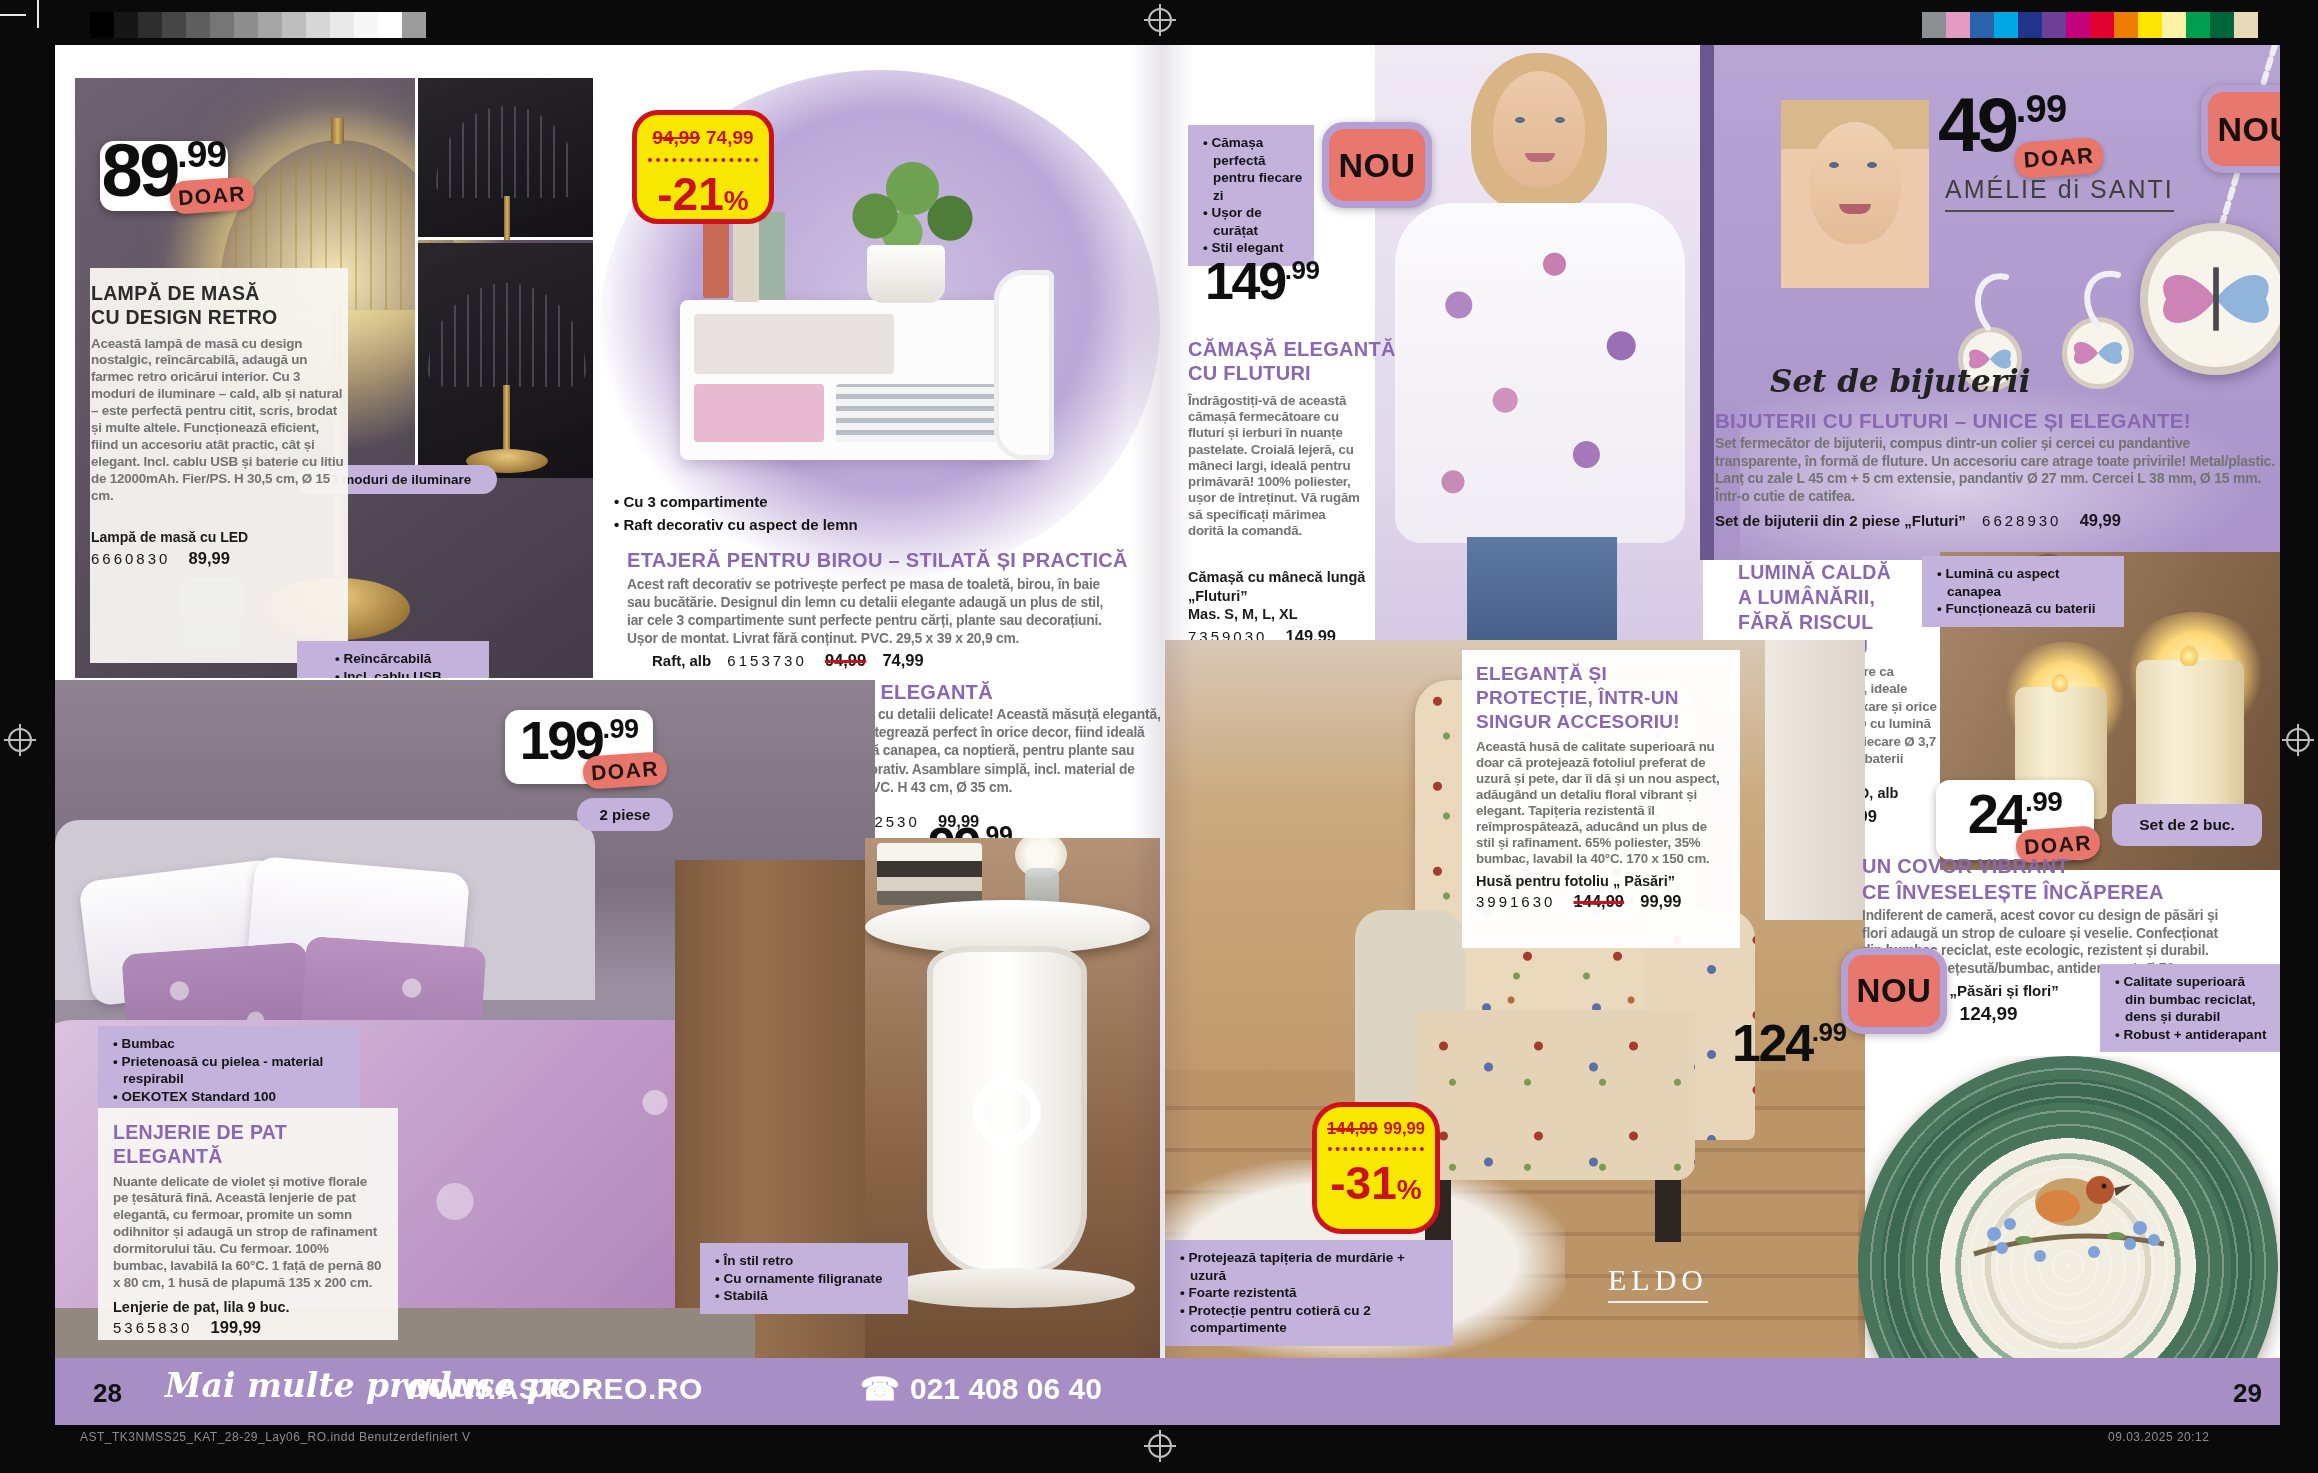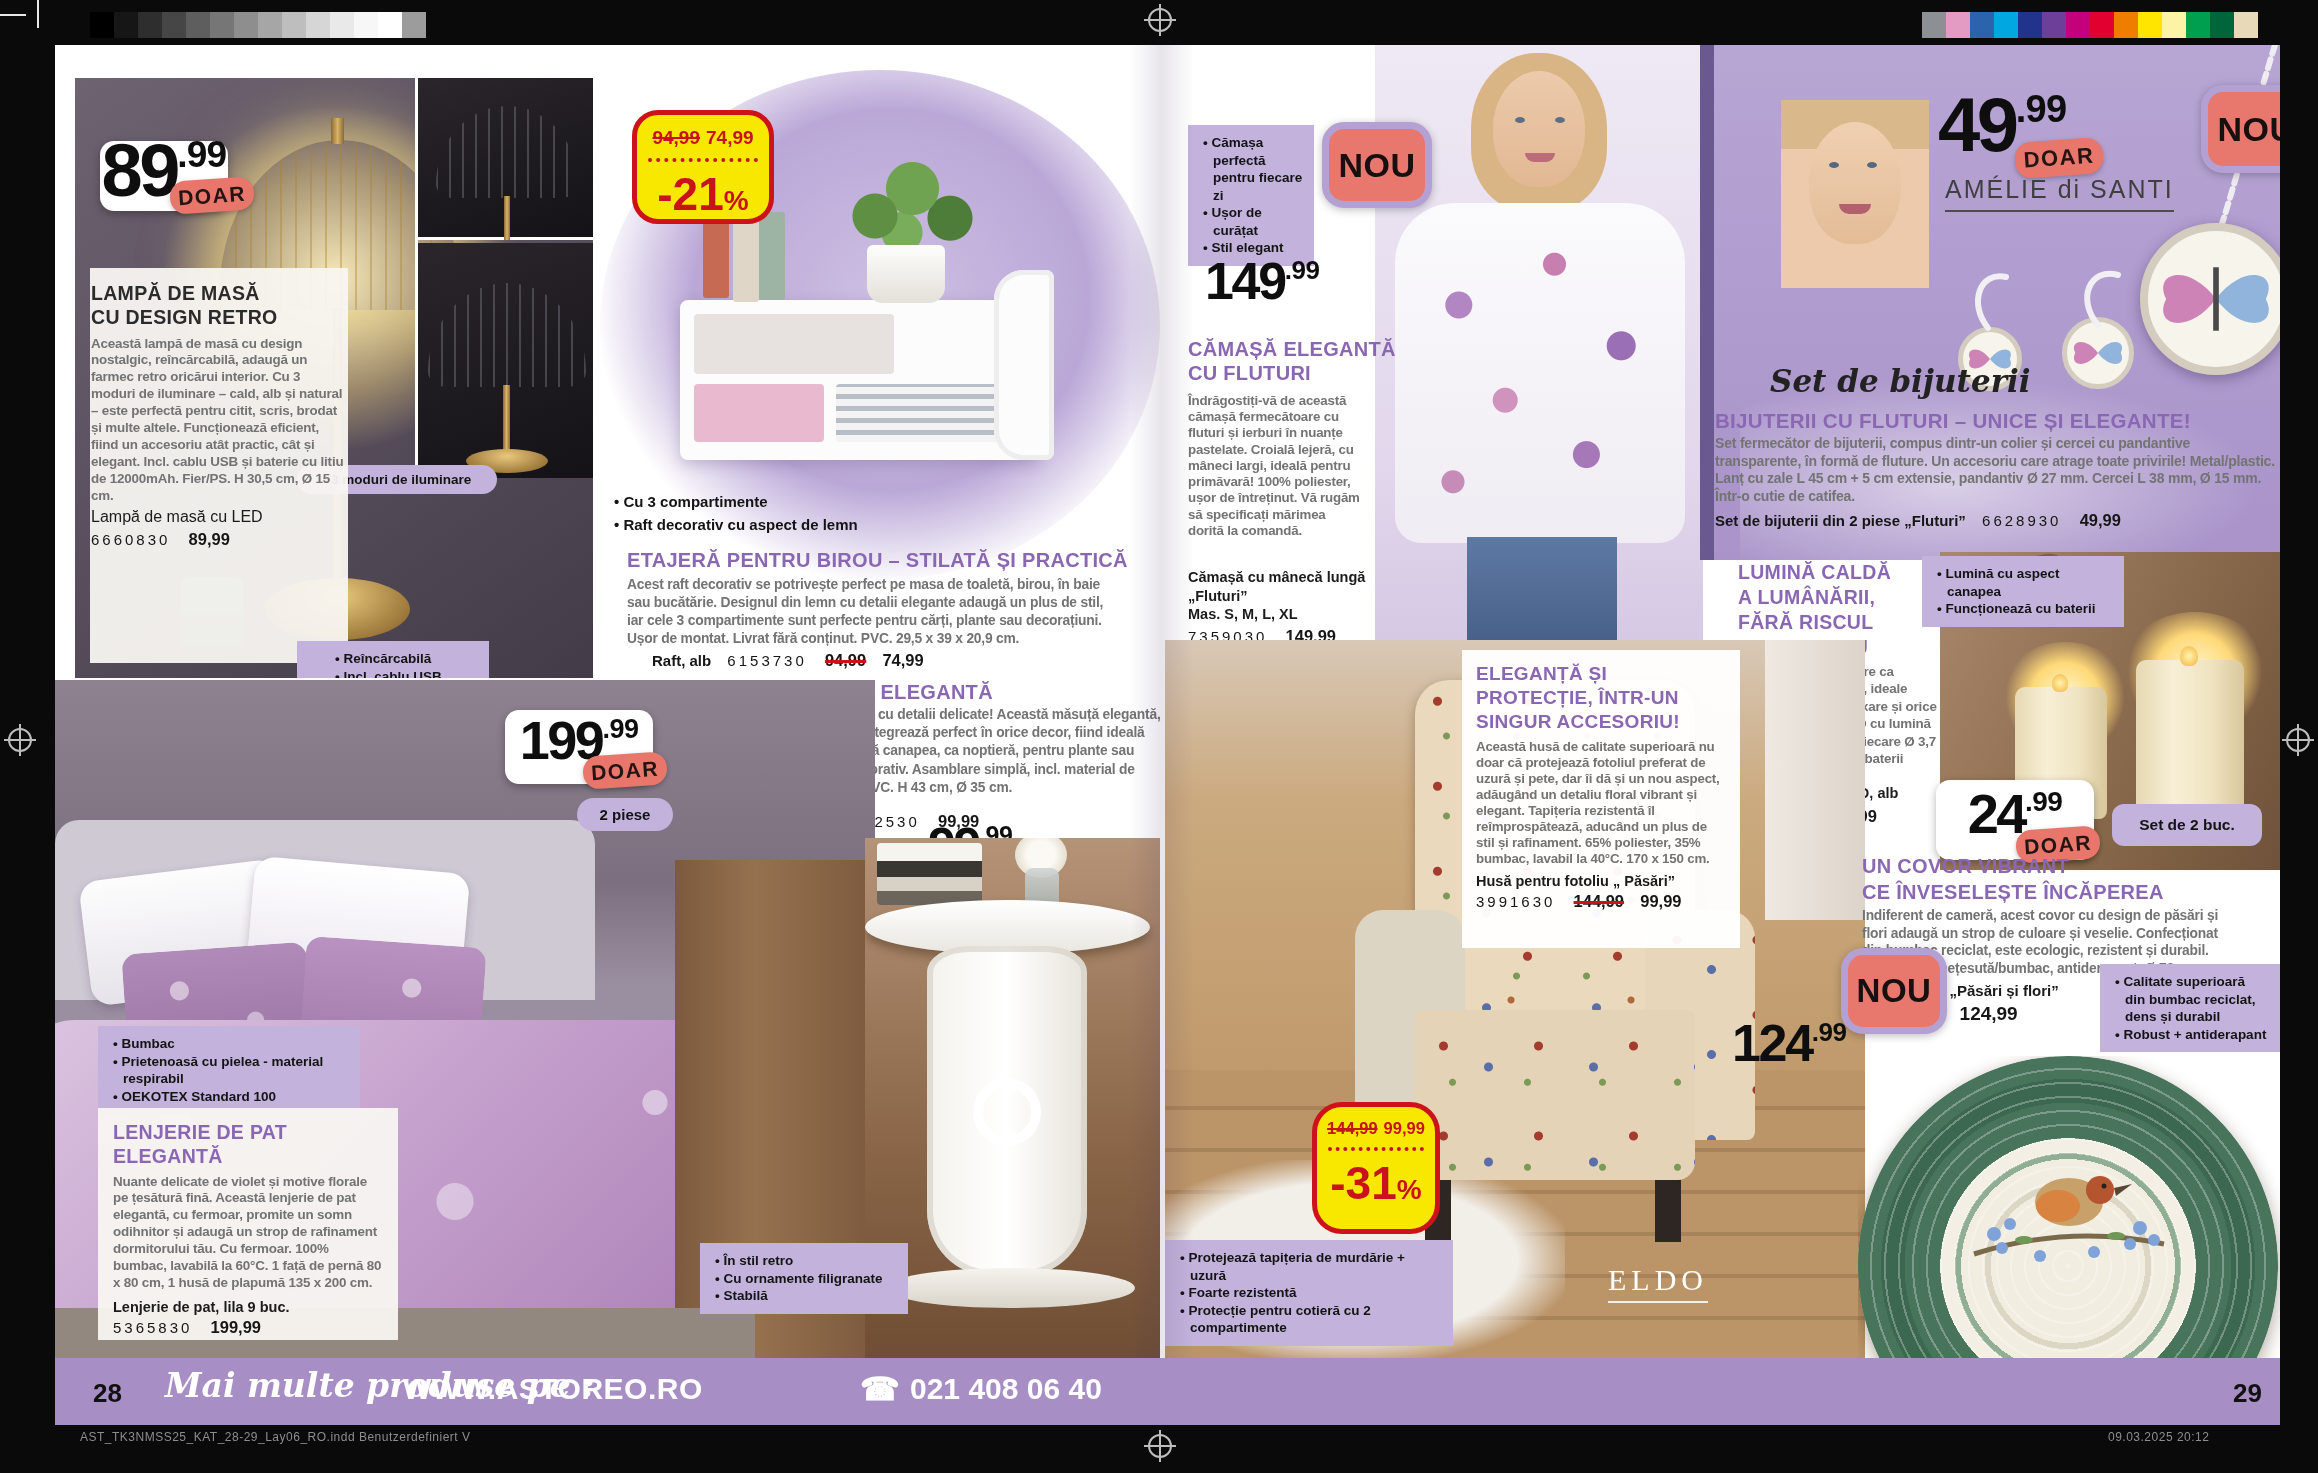--- a/index.html
+++ b/index.html
@@ -187,21 +187,21 @@
         <span>•&nbsp;</span>
           <span>3 moduri de iluminare</span>
       </div>
 
       <div class="card" style="left:15px;top:190px;width:258px;height:395px;padding:14px 1px;">
         <div class="hp" style="position:static;font-size:19.5px;">
           <div style="color:#2b2b2b;">LAMPĂ DE MASĂ</div>
           <div style="color:#2b2b2b;">CU DESIGN RETRO</div>
         </div>
         <div class="desc" style="position:static;font-size:13.4px;line-height:1.26;margin-top:6px;">Această lampă de masă cu design nostalgic, reîncărcabilă, adaugă un farmec retro oricărui interior. Cu 3 moduri de iluminare – cald, alb și natural – este perfectă pentru citit, scris, brodat și multe altele. Funcționează eficient, fiind un accesoriu atât practic, cât și elegant. Incl. cablu USB și baterie cu litiu de 12000mAh. Fier/PS. H 30,5 cm, Ø 15 cm.</div>
-        <div style="font-weight:400;font-size:16px;margin-top:4px;">Lampă de masă cu LED</div>
+        <div style="font-weight:700;font-size:14px;margin-top:25px;">Lampă de masă cu LED</div>
         <div class="skuline" style="position:static;margin-top:4px;">
           <span class="sku">6660830</span>
           <span class="pprice">89,99</span>
         </div>
       </div>
 
       <div class="bulletbox" style="left:222px;top:563px;width:192px;height:auto;padding-left:34px;">
         <ul>
           <li>Reîncărcabilă</li>
           <li>Incl. cablu USB</li>

